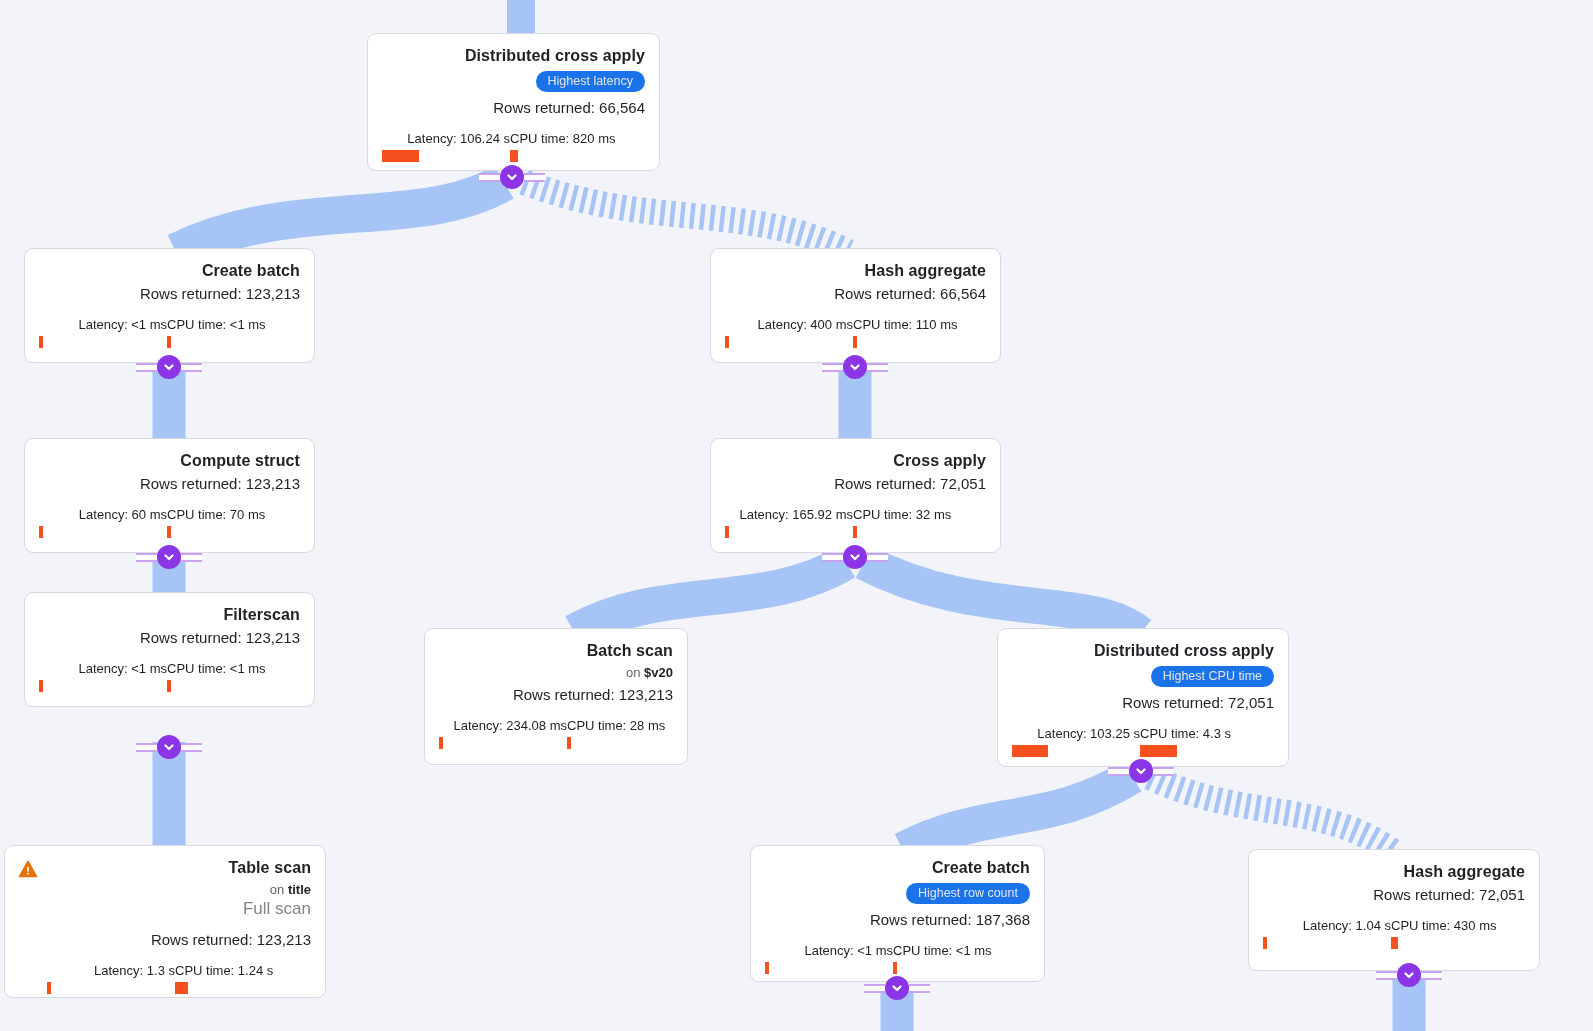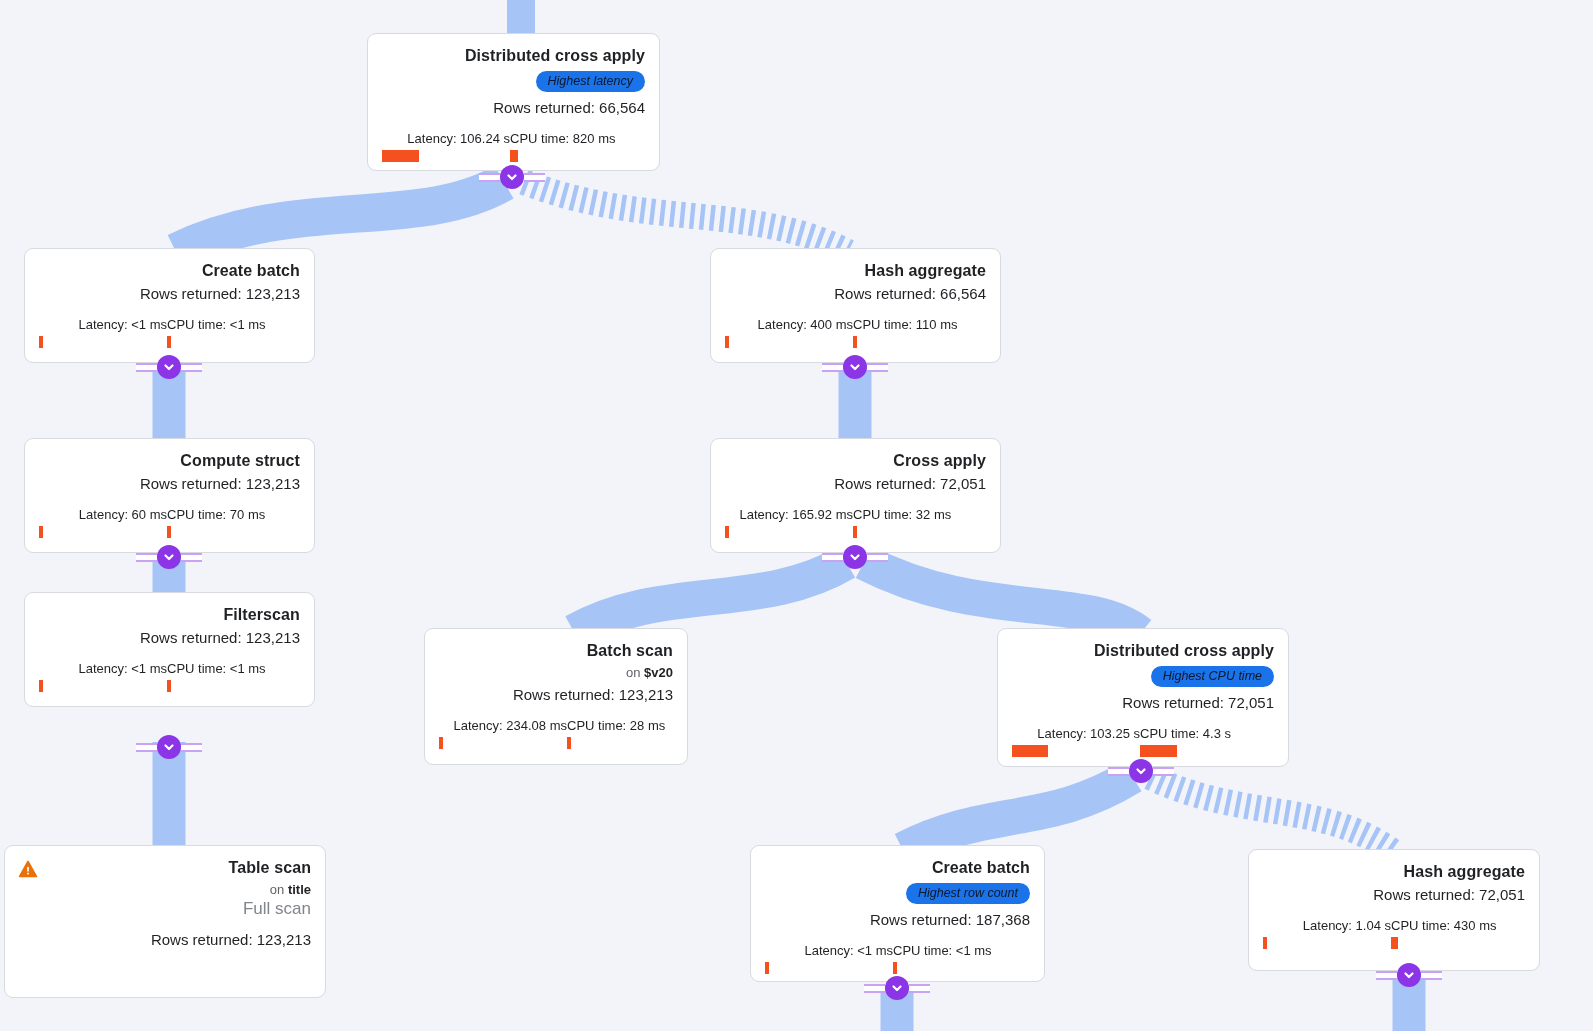--- a/index.html
+++ b/index.html
@@ -9,22 +9,22 @@
   }
   html,body{margin:0;padding:0;}
   body{font-family:"Liberation Sans",sans-serif;background:var(--bg);}
   #canvas{position:relative;width:1593px;height:1031px;overflow:hidden;background:var(--bg);text-align:right;}
   #edges{position:absolute;left:0;top:0;z-index:0;}
   .edge{stroke:var(--edge);fill:none;}
   .edge.striped{stroke-dasharray:4.5 5.5;}
   .node{position:absolute;z-index:1;background:#fff;border:1px solid var(--card-border);
         border-radius:9px;box-sizing:border-box;padding:13px 14px;color:var(--text);}
   .node .title{font-size:16px;font-weight:600;letter-spacing:.1px;margin:0 0 5px 0;}
-  .badge{display:inline-block;background:var(--badge);color:#0f172a;font-size:12.5px;font-weight:500;
-         padding:3px 12px 4px;border-radius:999px;margin:1px 0 7px 0;font-style:italic;}
+  .badge{display:inline-block;background:var(--badge);color:#e5e5e5;font-size:12.5px;font-weight:500;
+         padding:3px 12px 4px;border-radius:999px;margin:1px 0 7px 0;}
   .rows{font-size:15px;font-weight:500;margin-bottom:15px;}
   .online{font-size:13px;margin:0 0 6px 0;color:var(--dim);}
   .online .strong{color:var(--text);font-weight:600;}
   .scannote{font-size:17px;color:var(--faint);margin:0 0 12px 0;}
   .metrics{display:flex;}
   .metric{width:128px;}
   .metric.right{width:auto;}
   .metric .mlabel{font-size:13px;font-weight:500;white-space:nowrap;}
   .bar{height:12px;background:var(--bar);margin-top:4px;}
   .indent{padding-left:42px;}
@@ -183,20 +183,30 @@
   <div class="node indent" style="left:4px;top:845px;width:322px;height:153px">
     <svg class="warn-icon" width="20" height="20" viewBox="0 0 24 24">
       <path d="M2 21 L12 3 L22 21 Z" fill="#e8710a" stroke="#e8710a" stroke-width="2" stroke-linejoin="round"></path>
       <rect x="11" y="9.5" width="2" height="5.5" fill="#fff"></rect>
       <rect x="11" y="16.5" width="2" height="2" fill="#fff"></rect>
     </svg>
     <div class="title">Table scan</div>
     <div class="online" style="margin-bottom:2px"><span>on</span> <span class="strong">title</span></div>
     <div class="scannote">Full scan</div>
     <div class="rows">Rows returned: 123,213</div>
+    <div class="metrics">
+      <div class="metric">
+        <div class="mlabel">Latency: 1.3 s</div>
+        <div class="bar" style="width: 4px;"></div>
+      </div>
+      <div class="metric right">
+        <div class="mlabel">CPU time: 1.24 s</div>
+        <div class="bar" style="width: 13px;"></div>
+      </div>
+    </div>
   </div>
 
   <div class="node" style="left:750px;top:845px;width:295px;height:137px">
     <div class="title">Create batch</div>
     <div class="badge">Highest row count</div>
     <div class="rows">Rows returned: 187,368</div>
     <div class="metrics">
       <div class="metric">
         <div class="mlabel">Latency: &lt;1 ms</div>
         <div class="bar" style="width: 4px;"></div>

